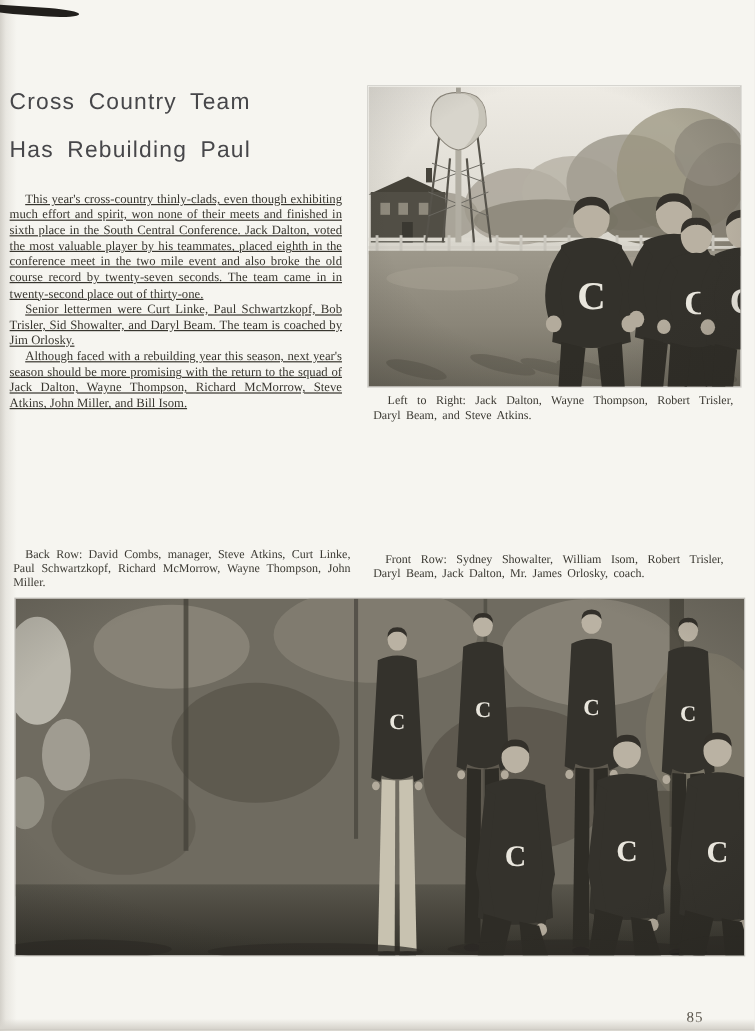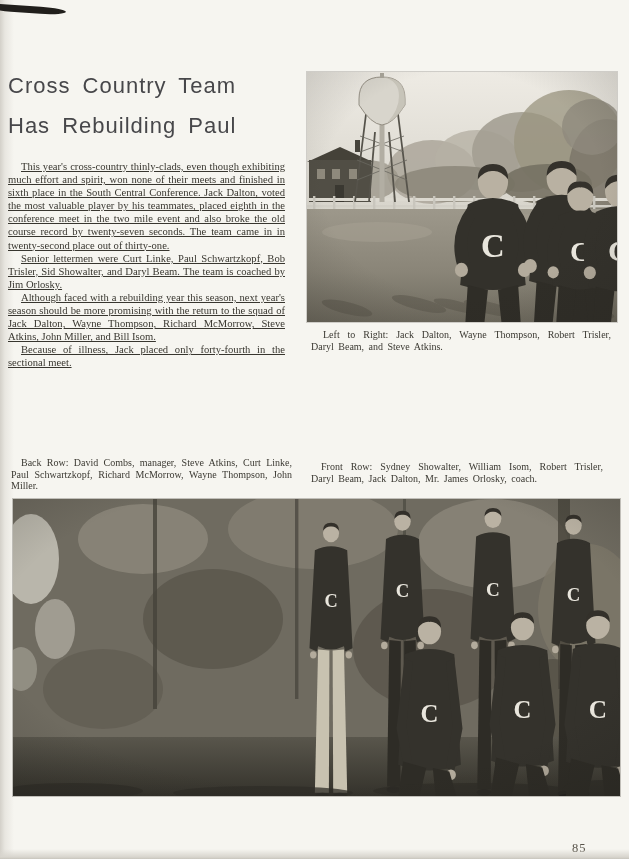--- a/index.html
+++ b/index.html
@@ -26,21 +26,21 @@
     background:linear-gradient(to bottom,rgba(214,211,203,0) 0%,#d8d5ce 80%,#c7c4bc 100%);
     pointer-events:none;
   }
   
   .title-block{
     position:absolute;left:8px;top:66px;width:290px;
     font-family:"Liberation Sans", sans-serif;
     font-weight:300;color:#47474a;
   }
   .title-line{
-    font-size:22px;letter-spacing:1px;word-spacing:5px;
+    font-size:19px;letter-spacing:1px;word-spacing:5px;
     line-height:40px;white-space:nowrap;
   }
   
   .article{
     position:absolute;left:8px;top:160px;width:277px;
     font-size:10.6px;line-height:13.1px;text-align:justify;
     color:#38362f;
     text-decoration:underline;
   }
   .article p{margin:0;text-indent:13px;}
@@ -78,21 +78,20 @@
 
   <div class="title-block">
     <div class="title-line">Cross Country Team</div>
     <div class="title-line">Has Rebuilding Paul</div>
   </div>
 
   <div class="article">
     <p>This year's cross-country thinly-clads, even though exhibiting much effort and spirit, won none of their meets and finished in sixth place in the South Central Conference. Jack Dalton, voted the most valuable player by his teammates, placed eighth in the conference meet in the two mile event and also broke the old course record by twenty-seven seconds. The team came in in twenty-second place out of thirty-one.</p>
     <p>Senior lettermen were Curt Linke, Paul Schwartzkopf, Bob Trisler, Sid Showalter, and Daryl Beam. The team is coached by Jim Orlosky.</p>
     <p>Although faced with a rebuilding year this season, next year's season should be more promising with the return to the squad of Jack Dalton, Wayne Thompson, Richard McMorrow, Steve Atkins, John Miller, and Bill Isom.</p>
-    <p>Because of illness, Jack placed only forty-fourth in the sectional meet.</p>
   </div>
 
   <div class="photo-top">
     <svg viewBox="0 0 310 250" width="310" height="250" xmlns="http://www.w3.org/2000/svg">
       <defs>
         <linearGradient id="sky" x1="0" y1="0" x2="0" y2="1">
           <stop offset="0" stop-color="#eeebe4"></stop>
             <stop offset="1" stop-color="#d7d4cb"></stop>
         </linearGradient>
         <linearGradient id="grass1" x1="0" y1="0" x2="0" y2="1">

